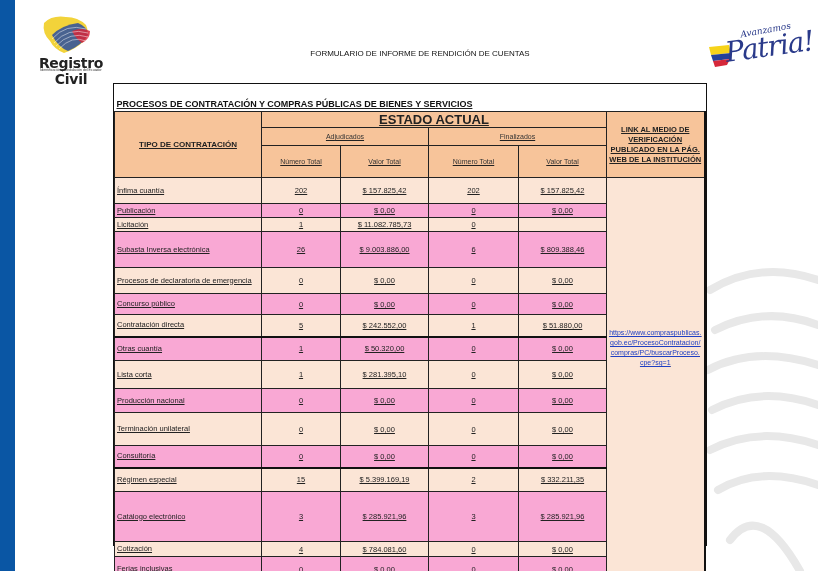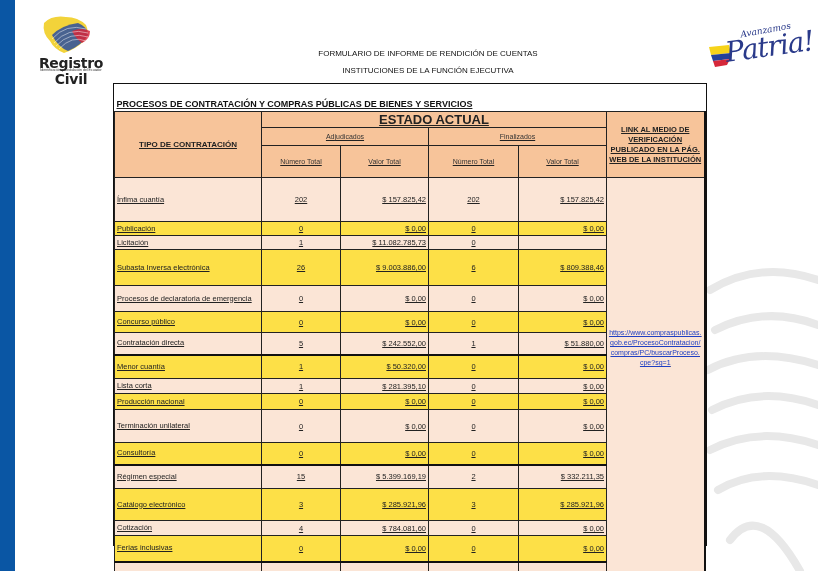--- a/index.html
+++ b/index.html
@@ -6,38 +6,38 @@
   body {
     width:818px; height:571px; position:relative; overflow:hidden;
     background:#ffffff;
     font-family:"Liberation Sans", sans-serif;
   }
   .left-bar { position:absolute; left:0; top:0; width:15px; height:571px; background:#0a56a4; }
   .logo-rc { position:absolute; left:26px; top:8px; width:70px; height:65px; }
   .logo-rc .mark { position:absolute; left:12px; top:5px; width:56px; height:42px; }
   .logo-rc .name { position:absolute; left:0; top:47px; width:90px; text-align:center; font-size:14px; font-weight:bold; color:#222; font-family:"DejaVu Sans", sans-serif; letter-spacing:-0.3px; }
   .logo-rc .sub { position:absolute; left:4px; top:60px; width:82px; text-align:center; font-size:3.5px; color:#333; line-height:4px; }
-  .doc-title { position:absolute; left:288px; top:45px; width:280px; text-align:center; font-size:8px; color:#111; line-height:17px; }
+  .doc-title { position:absolute; left:280px; top:45px; width:280px; text-align:center; font-size:8px; color:#111; line-height:17px; }
   .logo-patria { position:absolute; left:705px; top:20px; width:105px; height:50px; }
   .logo-patria .small { position:absolute; left:35px; top:5px; font-size:9px; font-style:italic; color:#2a3a8a; font-family:"DejaVu Serif", serif; transform:rotate(-10deg); }
   .logo-patria .big { position:absolute; left:20px; top:10px; font-size:28px; font-style:italic; color:#2a3a8a; font-family:"DejaVu Serif", serif; transform:rotate(-8deg); letter-spacing:-1px; }
   .logo-patria .flag { position:absolute; left:4px; top:25px; width:22px; height:22px; }
   .watermark { position:absolute; left:700px; top:250px; width:118px; height:321px; }
 
   .sheet { position:absolute; left:113px; top:83px; width:592px; height:461px; border:1.5px solid #111; background:#fff; }
   table.grid { position:absolute; left:0; top:12px; border-collapse:collapse; table-layout:fixed; font-size:7.5px; color:#222;text-decoration:underline; }
   table.grid td { border:1px solid #222; padding:0 2px; overflow:hidden; white-space:nowrap; }
   table.grid tr.title td { height:15px; font-weight:bold; font-size:9px; border:none; border-bottom:1px solid #222; padding-left:2px; color:#111; }
   .hdr { background:#f7c49a; font-weight:bold; text-align:center; }
   .hdr-sub { background:#f7c49a; text-align:center; font-size:7px; color:#333; }
   .row-odd td.c { background:#fbe5d6; }
-  .row-even td.c { background:#fde047; }
+  .row-even td.c { background:#f9a8d4; }
   td.name { text-align:left; white-space:normal !important; line-height:10px; }
   td.num { text-align:center; }
-  td.val { text-align:right; }
+  td.val { text-align:center; }
   td.thick-top { border-top:2px solid #111 !important; }
   td.link-cell { background:#fbe5d6; text-align:center; vertical-align:middle; white-space:normal !important; padding:0 1px; }
   a.link { color:#1f3fc4; text-decoration:underline; font-size:7px; line-height:10px; word-break:break-all; display:block; }
   td.bold-r { border-right:2px solid #111 !important; }
 </style>
 </head>
 <body>
 
 <div class="left-bar"></div>
 
@@ -52,21 +52,20 @@
         <path d="M18 33 Q32 18 50 24"></path>
         <path d="M21 36 Q34 22 48 28"></path>
     </g>
   </svg>
   <div class="name">Registro Civil</div>
   <div class="sub">Identificación y Cedulación del Ecuador</div>
 </div>
 
 <div class="doc-title">
   <div>FORMULARIO DE INFORME DE RENDICIÓN DE CUENTAS</div>
-  <div>INSTITUCIONES DE LA FUNCIÓN EJECUTIVA</div>
 </div>
 
 <div class="logo-patria">
   <svg class="flag" viewBox="0 0 22 22">
     <path d="M0 2 L20 0 L22 8 L2 10 Z" fill="#f6d31a"></path>
     <path d="M2 10 L22 8 L21 14 L4 16 Z" fill="#23409a"></path>
     <path d="M4 16 L21 14 L18 20 L6 22 Z" fill="#d6283a"></path>
   </svg>
   <span class="small">Avanzamos</span>
   <span class="big">Patria!</span>
@@ -107,21 +106,21 @@
       <td class="hdr-sub" colspan="2">Adjudicados</td>
       <td class="hdr-sub" colspan="2">Finalizados</td>
     </tr>
     <tr style="height:32px">
       <td class="hdr-sub">Número Total</td>
       <td class="hdr-sub">Valor Total</td>
       <td class="hdr-sub">Número Total</td>
       <td class="hdr-sub">Valor Total</td>
     </tr>
 
-    <tr class="row-odd" style="height:44px">
+    <tr class="row-odd" style="height:26px">
       <td class="c name">Ínfima cuantía</td>
       <td class="c num">202</td>
       <td class="c val">$ 157.825,42</td>
       <td class="c num">202</td>
       <td class="c val">$ 157.825,42</td>
       <td class="link-cell bold-r" rowspan="17" style="padding-top:150px;vertical-align:top;">
         <a class="link" href="#">https://www.compraspublicas.gob.ec/ProcesoContratacion/compras/PC/buscarProceso.cpe?sg=1</a>
       </td>
     </tr>
     <tr class="row-even" style="height:14px">
@@ -160,34 +159,34 @@
       <td class="c val">$ 0,00</td>
     </tr>
     <tr class="row-odd" style="height:22px">
       <td class="c name">Contratación directa</td>
       <td class="c num">5</td>
       <td class="c val">$ 242.552,00</td>
       <td class="c num">1</td>
       <td class="c val">$ 51.880,00</td>
     </tr>
     <tr class="row-even" style="height:24px">
-      <td class="c name thick-top">Menor cuantía</td>
+      <td class="c name thick-top">Otras cuantía</td>
       <td class="c num thick-top">1</td>
       <td class="c val thick-top">$ 50.320,00</td>
       <td class="c num thick-top">0</td>
       <td class="c val thick-top">$ 0,00</td>
     </tr>
-    <tr class="row-odd" style="height:15px">
+    <tr class="row-odd" style="height:28px">
       <td class="c name">Lista corta</td>
       <td class="c num">1</td>
       <td class="c val">$ 281.395,10</td>
       <td class="c num">0</td>
       <td class="c val">$ 0,00</td>
     </tr>
-    <tr class="row-even" style="height:16px">
+    <tr class="row-even" style="height:24px">
       <td class="c name">Producción nacional</td>
       <td class="c num">0</td>
       <td class="c val">$ 0,00</td>
       <td class="c num">0</td>
       <td class="c val">$ 0,00</td>
     </tr>
     <tr class="row-odd" style="height:33px">
       <td class="c name">Terminación unilateral</td>
       <td class="c num">0</td>
       <td class="c val">$ 0,00</td>
@@ -201,21 +200,21 @@
       <td class="c num">0</td>
       <td class="c val">$ 0,00</td>
     </tr>
     <tr class="row-odd" style="height:24px">
       <td class="c name thick-top">Régimen especial</td>
       <td class="c num thick-top">15</td>
       <td class="c val thick-top">$ 5.399.169,19</td>
       <td class="c num thick-top">2</td>
       <td class="c val thick-top">$ 332.211,35</td>
     </tr>
-    <tr class="row-even" style="height:32px">
+    <tr class="row-even" style="height:50px">
       <td class="c name">Catálogo electrónico</td>
       <td class="c num">3</td>
       <td class="c val">$ 285.921,96</td>
       <td class="c num">3</td>
       <td class="c val">$ 285.921,96</td>
     </tr>
     <tr class="row-odd" style="height:15px">
       <td class="c name">Cotización</td>
       <td class="c num">4</td>
       <td class="c val">$ 784.081,60</td>

